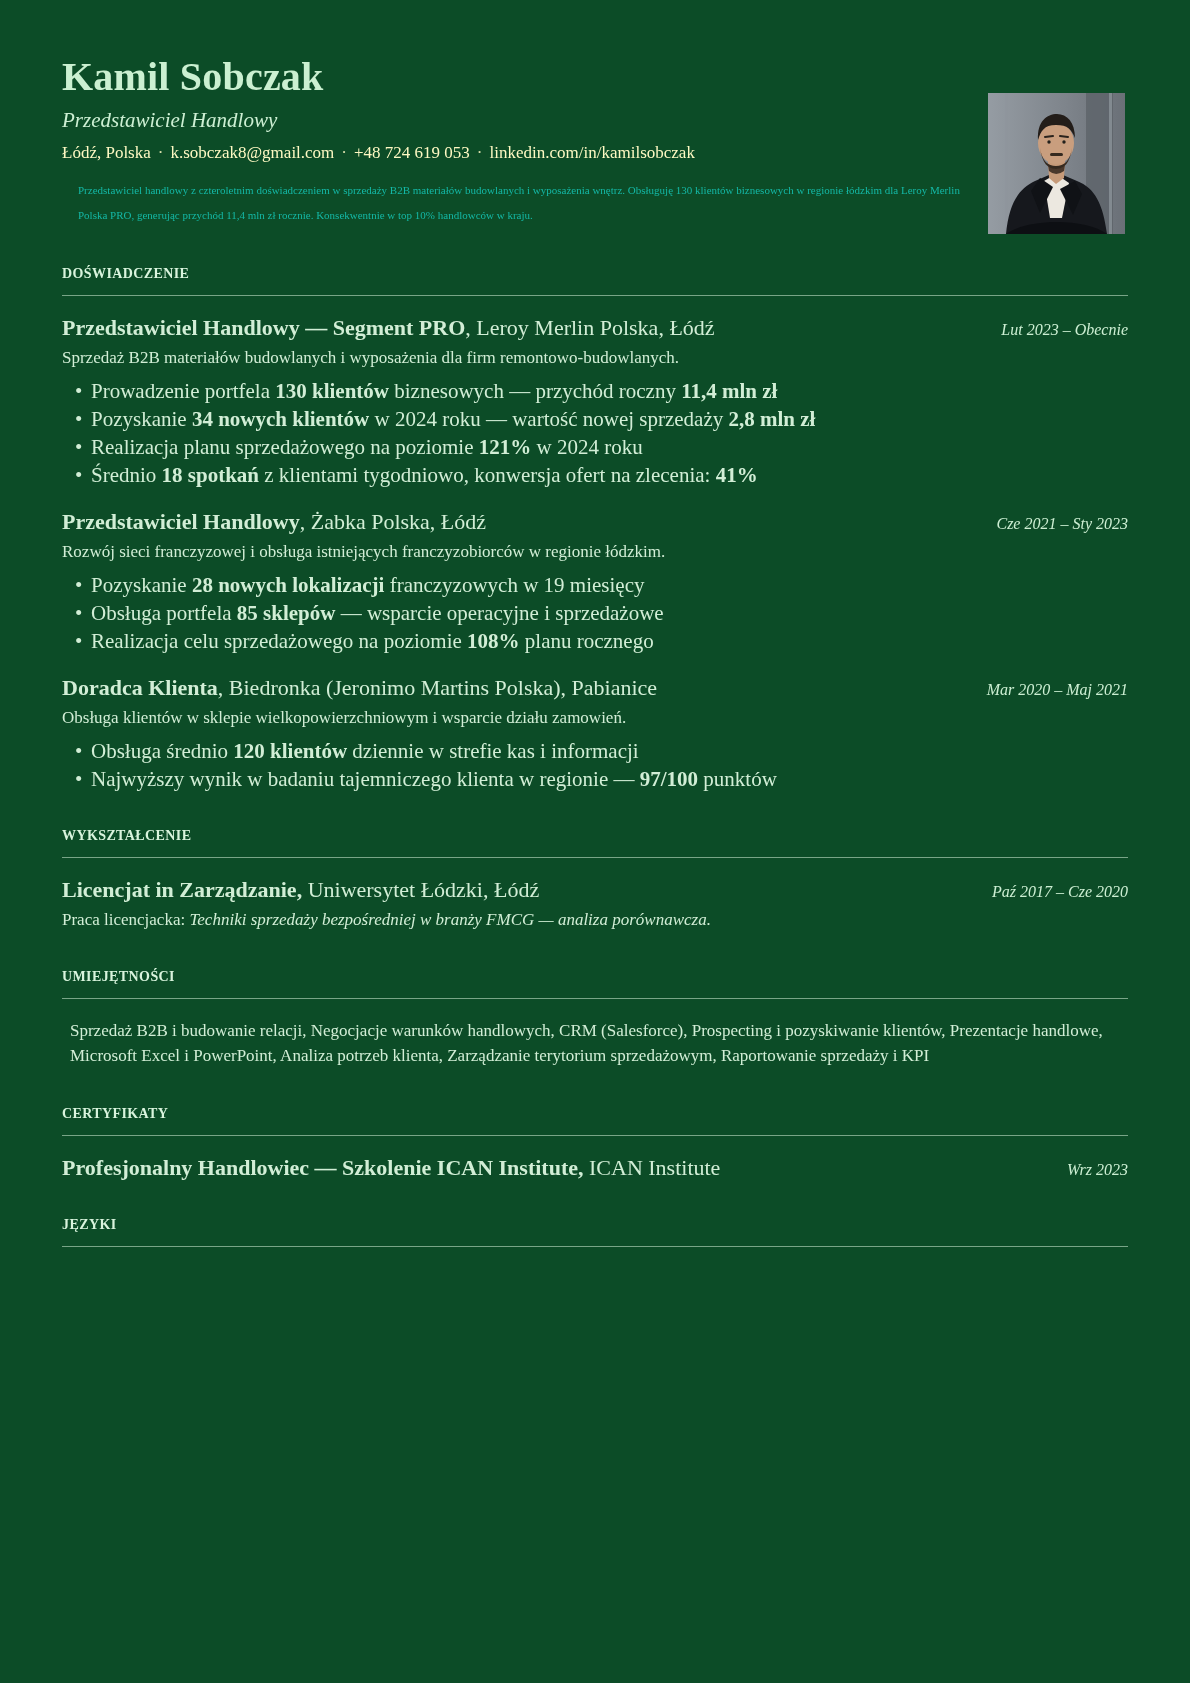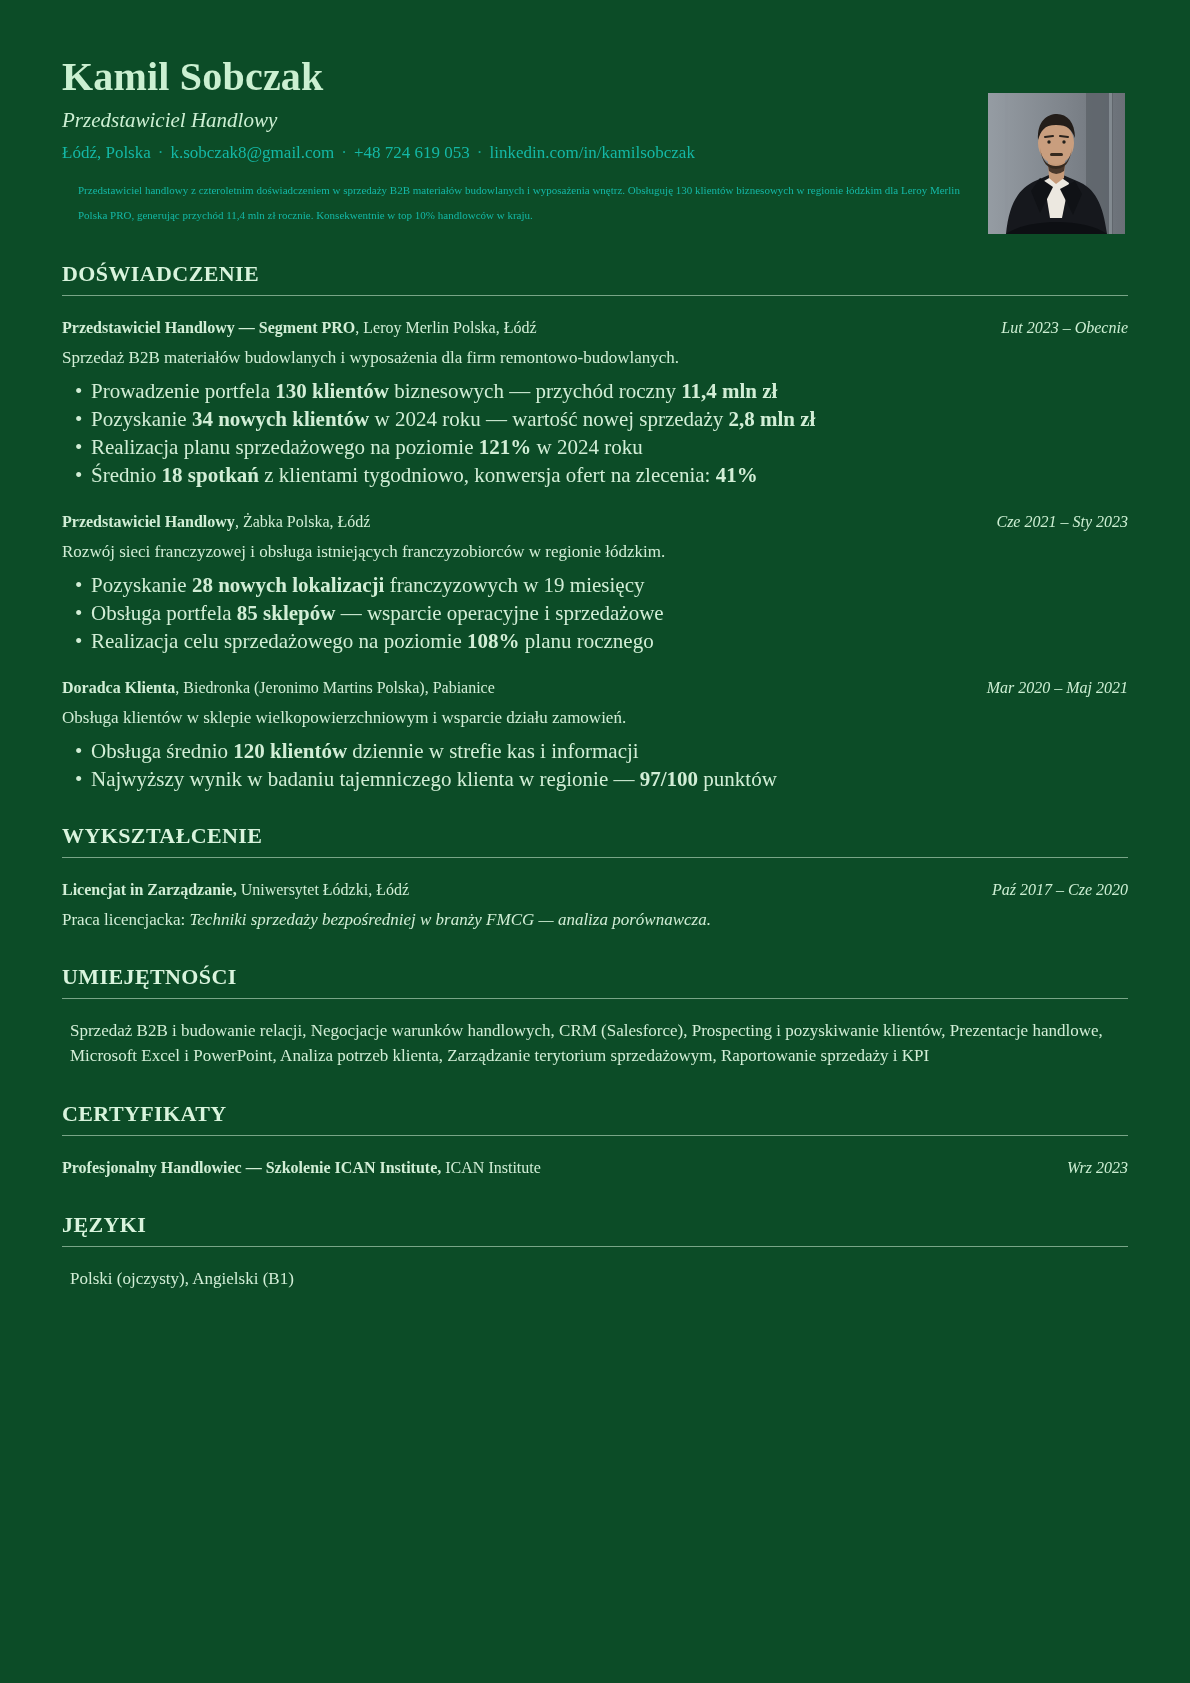--- a/index.html
+++ b/index.html
@@ -32,21 +32,21 @@
     margin-top: 7px;
     font-size: 21px;
     line-height: 26px;
     font-style: italic;
     color: #CDEFD3;
   }
   .contact {
     margin-top: 8px;
     font-size: 17px;
     line-height: 23px;
-    color: #14b8a6;
+    color: #fef9c3;
   }
   .contact .sep {
     margin: 0 7px;
     opacity: 0.85;
   }
   .summary {
     margin: 14px 0 0 16px;
     font-size: 11px;
     line-height: 25px;
     max-width: 885px;
@@ -58,41 +58,41 @@
     left: 988px;
     top: 93px;
     width: 137px;
     height: 141px;
     display: block;
   }
   
   h2.sec {
     margin: 34px 0 0 0;
     padding-bottom: 10px;
-    font-size: 22px;
+    font-size: 14px;
     line-height: 23px;
     font-weight: 700;
     letter-spacing: 0.4px;
     color: #D9F4DD;
     border-bottom: 1px solid rgba(211, 239, 215, 0.55);
   }
   .entry {
     margin-top: 21px;
   }
   .entry + .entry {
     margin-top: 25px;
   }
   .row {
     display: flex;
     justify-content: space-between;
     align-items: baseline;
   }
   h3.etitle {
     margin: 0;
-    font-size: 16px;
+    font-size: 22px;
     line-height: 22px;
     font-weight: 400;
     color: #D2EED6;
   }
   .date {
     font-size: 16px;
     font-style: italic;
     white-space: nowrap;
     margin-left: 24px;
     color: #CDEFD3;
@@ -253,19 +253,18 @@
       <article class="entry">
         <div class="row">
           <h3 class="etitle"><span class="b">Profesjonalny Handlowiec — Szkolenie ICAN Institute,</span><span> ICAN Institute</span></h3>
           <span class="date">Wrz 2023</span>
         </div>
       </article>
     </section>
 
     <section>
       <h2 class="sec">JĘZYKI</h2>
-      <p class="para">Polski (ojczysty), Angielski (B1)</p>
     </section>
 
   </div>
 
   <div class="footer">1 / 2</div>
 </div>
 
 </body></html>

